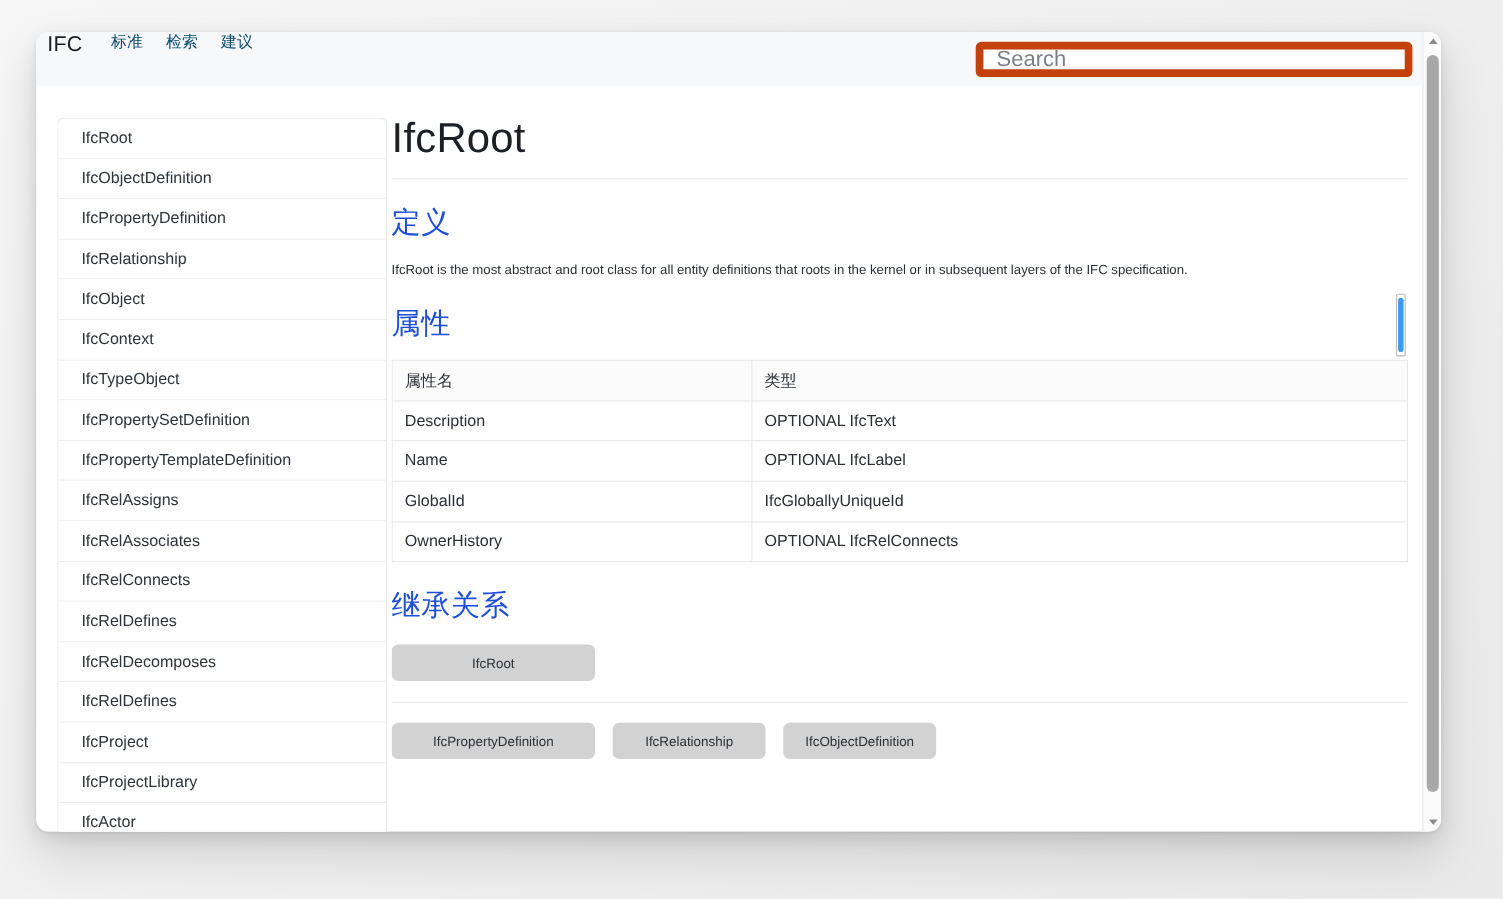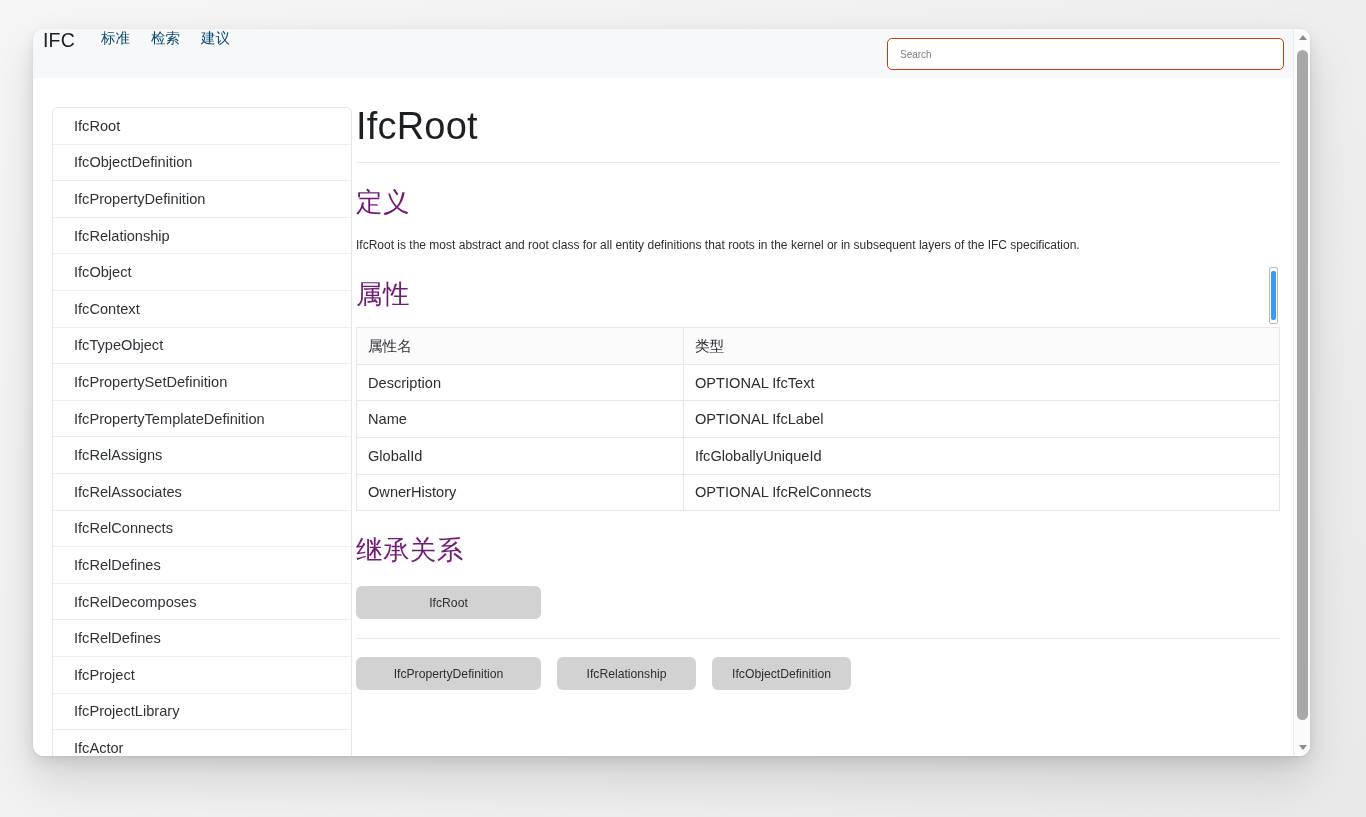--- a/index.html
+++ b/index.html
@@ -46,25 +46,25 @@
     font-size: 14.5px;
     color: #0c4a6e;
     cursor: pointer;
     white-space: nowrap;
   }
   #search-wrap {
     position:absolute; right: 26px; top: 9px;
   }
   #search-input {
     width: 397px; height: 32px;
-    border: 1px solid #c2410c;
+    border: 7px solid #c2410c;
     border-radius: 5px;
     background: #fff;
     padding: 0 12px;
-    font-size: 10px;
+    font-size: 20px;
     color: #333;
     font-family: "Liberation Sans", sans-serif;
     outline: none;
   }
   #search-input::placeholder { color: #7a7f87; }
 
   
   #body {
     position:absolute; left:0; top:49px;
     width: 100%; height: 678px;
@@ -106,21 +106,21 @@
     font-weight: 400;
     color: #1c1f23;
     margin: 0 0 14px 0;
     letter-spacing: .2px;
     line-height: 1.1;
   }
   .hr { height:1px; background:#e9eaec; border:none; margin: 0 0 0 0; width: 924px; }
   .sec-h {
     font-size: 26.5px;
     font-weight: 400;
-    color: #701a75;
+    color: #1d4ed8;
     margin: 21px 0 0 0;
     letter-spacing: .4px;
   }
   .para {
     font-size: 12px;
     line-height: 1.62;
     color: #2b2f34;
     margin: 16px 0 0 0;
     width: 866px;
   }

